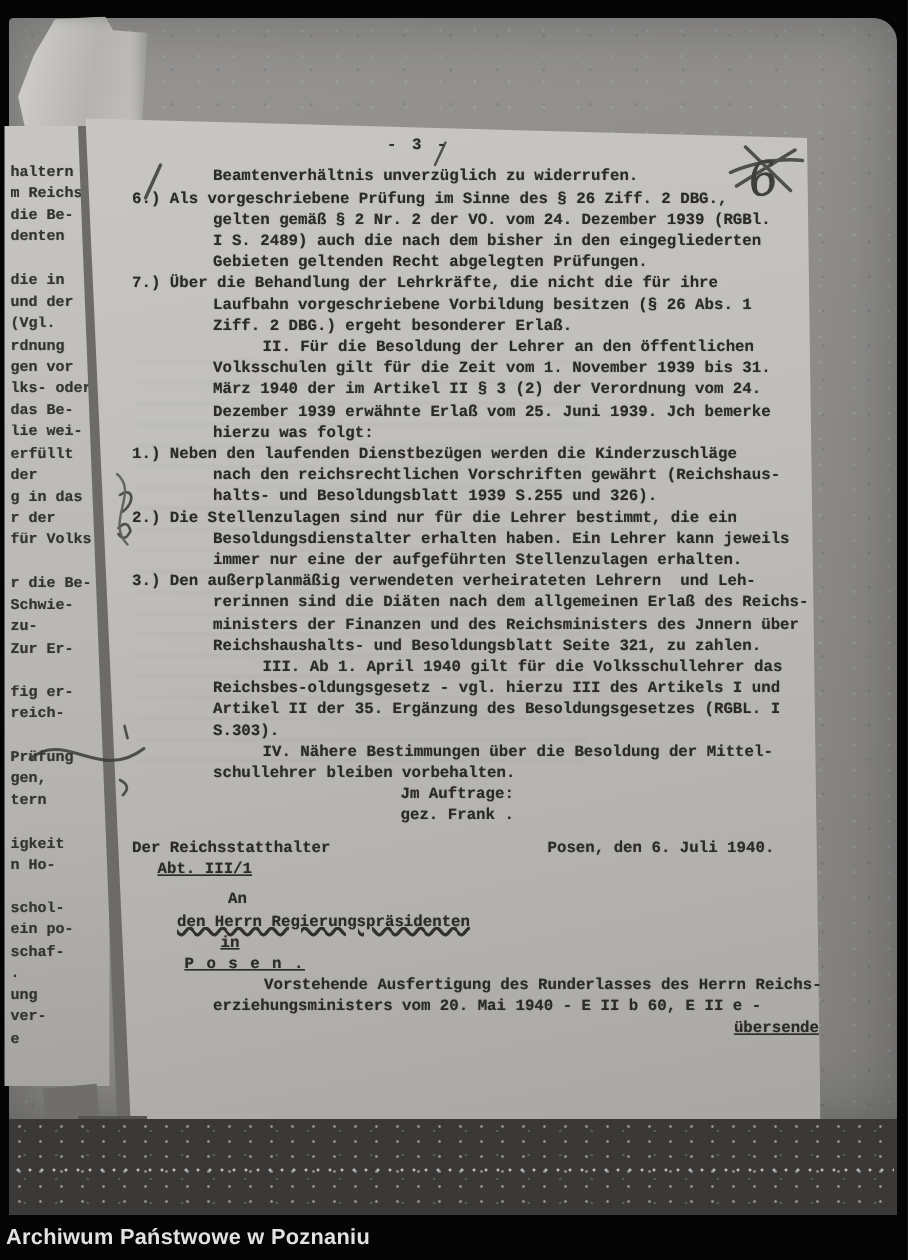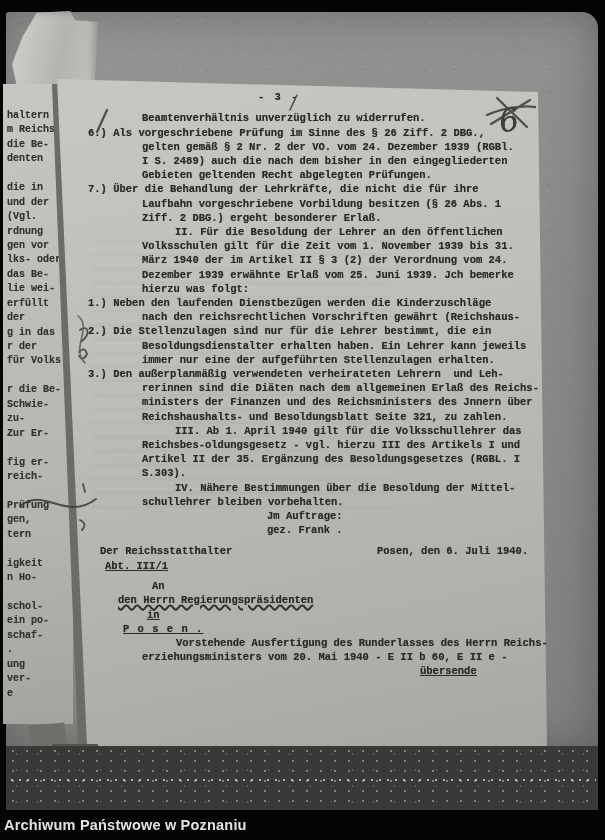--- a/index.html
+++ b/index.html
@@ -45,32 +45,32 @@
     background:linear-gradient(168deg,#cac9c5 0%, #bfbeba 40%, #b1b0ac 72%, #a2a19d 100%); }
   .ghost { position:absolute; left:92px; top:238px; width:300px; height:270px;
     background:repeating-linear-gradient(0deg, rgba(66,66,62,.09) 0 2px, transparent 2px 14px);
     filter:blur(1.2px); opacity:.55; }
 
   .typed { position:absolute; left:88px; top:90px; width:458px; }
   .tl { font:700 10.5px "Liberation Mono","DejaVu Sans Mono",monospace;
     line-height:14.2px; color:#2b2a28; white-space:pre; position:relative;
     text-shadow:0 0 .7px rgba(43,42,40,.55); }
   .ind-pagenum { margin-left:170px; letter-spacing:2px; }
-  .ind-left0 { margin-left:12px; }
+  .ind-left0 { margin-left:0; }
   .ind-abt   { margin-left:17px; }
   .ind-num   { }
   .ind-body  { margin-left:54px; }
   .ind-sect  { margin-left:87px; }
   .ind-an    { margin-left:64px; }
   .ind-adr   { margin-left:30px; }
   .ind-in    { margin-left:59px; }
   .ind-posen { margin-left:35px; letter-spacing:1px; }
   .ind-vorst { margin-left:88px; }
   .ind-sig   { margin-left:179px; }
-  .ind-ueb   { margin-left:332px; }
+  .ind-ueb   { margin-left:332px;text-align:right; }
   .u-solid { text-decoration:underline; text-decoration-thickness:1.4px; }
   .u-wavy  { text-decoration:underline wavy rgba(40,39,37,.85); text-decoration-thickness:1.7px; }
   .col2 { position:absolute; left:277px; top:0; }
 
   
   .marks { position:absolute; left:0; top:0; pointer-events:none; }
   .hand-six { position:absolute; left:499px; top:102px;
     font:italic 400 31px "DejaVu Serif", serif; color:#3f3e3c;
     transform:rotate(-10deg); text-shadow:0 0 .5px #3f3e3c; }
 
@@ -163,20 +163,21 @@
       <div class="tl ind-num">7.) Über die Behandlung der Lehrkräfte, die nicht die für ihre</div>
       <div class="tl ind-body">Laufbahn vorgeschriebene Vorbildung besitzen (§ 26 Abs. 1</div>
       <div class="tl ind-body">Ziff. 2 DBG.) ergeht besonderer Erlaß.</div>
       <div class="tl ind-sect">II. Für die Besoldung der Lehrer an den öffentlichen</div>
       <div class="tl ind-body">Volksschulen gilt für die Zeit vom 1. November 1939 bis 31.</div>
       <div class="tl ind-body">März 1940 der im Artikel II § 3 (2) der Verordnung vom 24.</div>
       <div class="tl ind-body">Dezember 1939 erwähnte Erlaß vom 25. Juni 1939. Jch bemerke</div>
       <div class="tl ind-body">hierzu was folgt:</div>
       <div class="tl ind-num">1.) Neben den laufenden Dienstbezügen werden die Kinderzuschläge</div>
       <div class="tl ind-body">nach den reichsrechtlichen Vorschriften gewährt (Reichshaus-</div>
+      <div class="tl ind-body">halts- und Besoldungsblatt 1939 S.255 und 326).</div>
       <div class="tl ind-num">2.) Die Stellenzulagen sind nur für die Lehrer bestimmt, die ein</div>
       <div class="tl ind-body">Besoldungsdienstalter erhalten haben. Ein Lehrer kann jeweils</div>
       <div class="tl ind-body">immer nur eine der aufgeführten Stellenzulagen erhalten.</div>
       <div class="tl ind-num">3.) Den außerplanmäßig verwendeten verheirateten Lehrern  und Leh-</div>
       <div class="tl ind-body">rerinnen sind die Diäten nach dem allgemeinen Erlaß des Reichs-</div>
       <div class="tl ind-body">ministers der Finanzen und des Reichsministers des Jnnern über</div>
       <div class="tl ind-body">Reichshaushalts- und Besoldungsblatt Seite 321, zu zahlen.</div>
       <div class="tl ind-sect">III. Ab 1. April 1940 gilt für die Volksschullehrer das</div>
       <div class="tl ind-body">Reichsbes-oldungsgesetz - vgl. hierzu III des Artikels I und</div>
       <div class="tl ind-body">Artikel II der 35. Ergänzung des Besoldungsgesetzes (RGBL. I</div>

